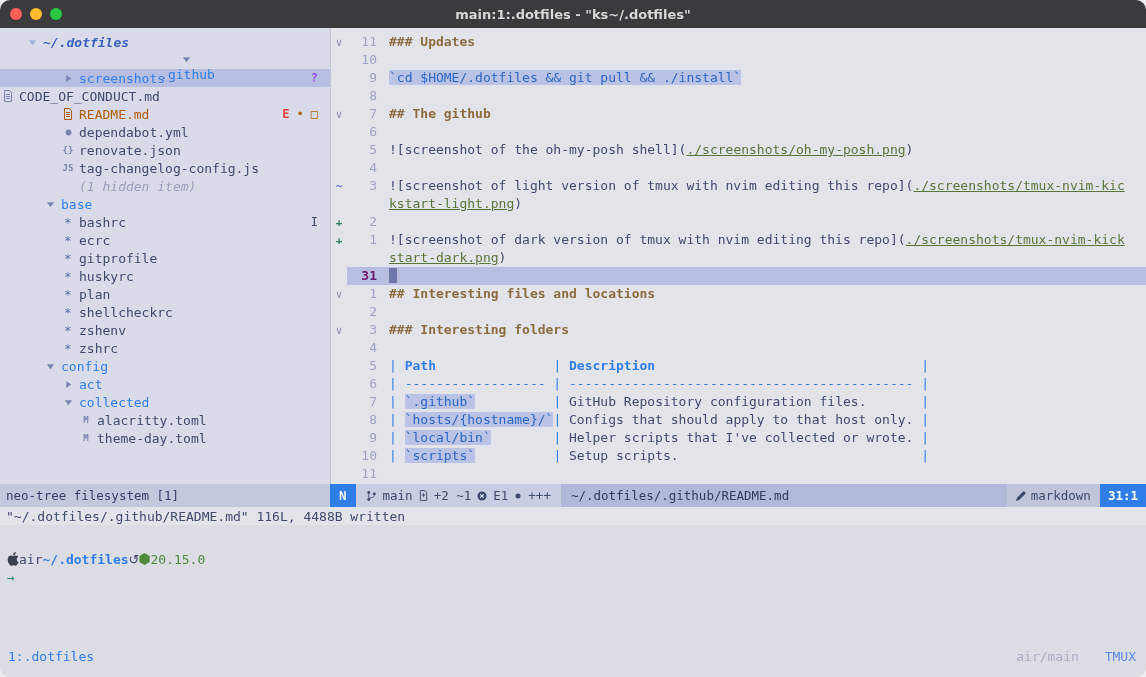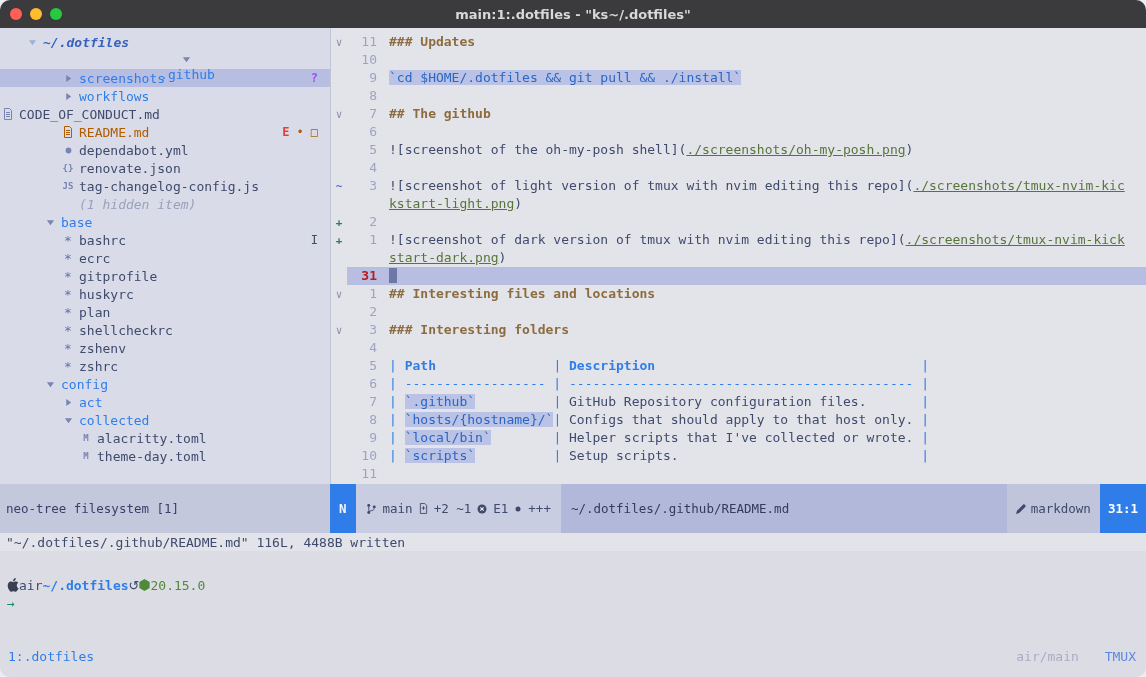--- a/index.html
+++ b/index.html
@@ -35,38 +35,38 @@
   .b-orange{color:#b15c00;}
   .b-dim{color:#3f4a6d;}
   
   .editor{flex:1;background:#e3e4ea;border-left:1px solid #c2c5d5;padding-top:5px;box-sizing:border-box;font-size:13px;overflow:hidden;}
   .eline{height:18px;display:flex;white-space:pre;align-items:center;}
   .gsign{flex:0 0 16px;width:16px;text-align:center;color:#8a91ad;font-size:11px;}
   .sc-add{color:#2f7d56;font-weight:bold;}
   .sc-chg{color:#5a74c4;font-weight:bold;}
   .sc-fold{color:#8a91ad;}
   .lnum{flex:0 0 42px;text-align:right;padding-right:12px;box-sizing:border-box;color:#9da3c2;height:18px;line-height:18px;}
-  .curnum{color:#b91c1c;font-weight:bold;}
+  .curnum{color:#701a75;font-weight:bold;}
   .ltext{flex:1;height:18px;line-height:18px;}
   .eline.cur .ltext,.eline.cur .lnum{background:#b7bee2;}
   .cursorblock{background:#6d77a8;color:#6d77a8;}
   .seg-h{color:#8c6c3e;font-weight:bold;}
   .seg-code{background:#bac3e6;color:#2a66c4;}
   .seg-t{color:#3f4a6d;}
   .seg-l{color:#587539;text-decoration:underline;}
   .seg-p{color:#2e7de9;}
   .seg-th{color:#2e7de9;font-weight:bold;}
   
   .statusrow{flex:0 0 18px;display:flex;font-size:12.5px;}
   .neo-status{flex:0 0 330px;box-sizing:border-box;background:#c4c8dc;color:#38406a;display:flex;align-items:center;padding-left:6px;}
   .statusline{flex:1;display:flex;align-items:stretch;}
   .sl-mode{background:#2e7de9;color:#f0f4ff;font-weight:bold;padding:0 9px;display:flex;align-items:center;}
   .sl-git{background:#c9cde1;color:#3d4a6b;display:flex;align-items:center;gap:6px;padding:0 10px;}
   .sl-file{flex:1;background:#b1b8da;color:#333b5e;display:flex;align-items:center;padding:0 10px;}
-  .sl-ft{background:#c0c5dc;color:#3d4a6b;display:flex;align-items:center;gap:5px;padding:17px 9px;}
+  .sl-ft{background:#c0c5dc;color:#3d4a6b;display:flex;align-items:center;gap:5px;padding:4px 9px;}
   .sl-pos{background:#2e7de9;color:#ffffff;font-weight:bold;padding:0 8px;display:flex;align-items:center;}
   .ic{display:inline-flex;align-items:center;}
   .ic svg{display:block;}
   
   .cmdline{flex:0 0 18px;background:#e3e4ea;color:#3f4a6d;font-size:13px;display:flex;align-items:center;padding-left:6px;white-space:pre;}
   .shell{flex:1;background:#dcdde4;display:flex;flex-direction:column;padding-top:25px;font-size:13px;}
   .promptline{height:18px;display:flex;align-items:center;padding-left:7px;gap:0;}
   .apple{color:#3a3f52;}
   .p-host{color:#3f4a6d;}
   .p-cwd{color:#2e7de9;font-weight:bold;}
@@ -97,23 +97,20 @@
     <div class="neotree" id="neotree">
         <div class="trow" style="padding-left: 24px;"><span class="ticon icl-pale"><svg width="9" height="9" viewBox="0 0 10 10">
               <path fill="currentColor" d="M1 2.5h8L5 8z"></path>
             </svg></span><span class="tlabel t-root">~/.dotfiles</span></div>
         <div class="trow" style="padding-left: 42px; flex-direction: column;"><span class="ticon"><svg width="9" height="9" viewBox="0 0 10 10">
               <path fill="currentColor" d="M1 2.5h8L5 8z"></path>
             </svg></span><span class="tlabel t-dir">.github</span></div>
         <div class="trow sel" style="padding-left: 60px;"><span class="ticon"><svg width="9" height="9" viewBox="0 0 10 10">
               <path fill="currentColor" d="M2.5 1v8L8 5z"></path>
             </svg></span><span class="tlabel t-dir">screenshots</span><span class="badges"><span class="badge b-purple">?</span></span></div>
-        <div class="trow" style="padding-left: 60px;"><span class="ticon"><svg width="9" height="9" viewBox="0 0 10 10">
-              <path fill="currentColor" d="M2.5 1v8L8 5z"></path>
-            </svg></span><span class="tlabel t-dir">workflows</span></div>
         <div class="trow" style=""><span class="ticon"><svg width="10" height="12" viewBox="0 0 10 12">
               <path fill="none" stroke="currentColor" d="M1.5 .5h5l2 2v9h-7z"></path>
               <path stroke="currentColor" fill="none" d="M3 4.5h4M3 6.5h4M3 8.5h4"></path>
             </svg></span><span class="tlabel t-file">CODE_OF_CONDUCT.md</span></div>
         <div class="trow" style="padding-left: 60px;"><span class="ticon icl-mod"><svg width="10" height="12" viewBox="0 0 10 12">
               <path fill="none" stroke="currentColor" d="M1.5 .5h5l2 2v9h-7z"></path>
               <path stroke="currentColor" fill="none" d="M3 4.5h4M3 6.5h4M3 8.5h4"></path>
             </svg></span><span class="tlabel t-mod">README.md</span><span class="badges"><span class="badge b-red">E</span><span class="badge b-orange">•</span><span class="badge b-orange">□</span></span></div>
         <div class="trow" style="padding-left: 60px;"><span class="ticon"><svg width="9" height="9" viewBox="0 0 10 10">
               <circle cx="5" cy="5" r="3.2" fill="currentColor"></circle>

